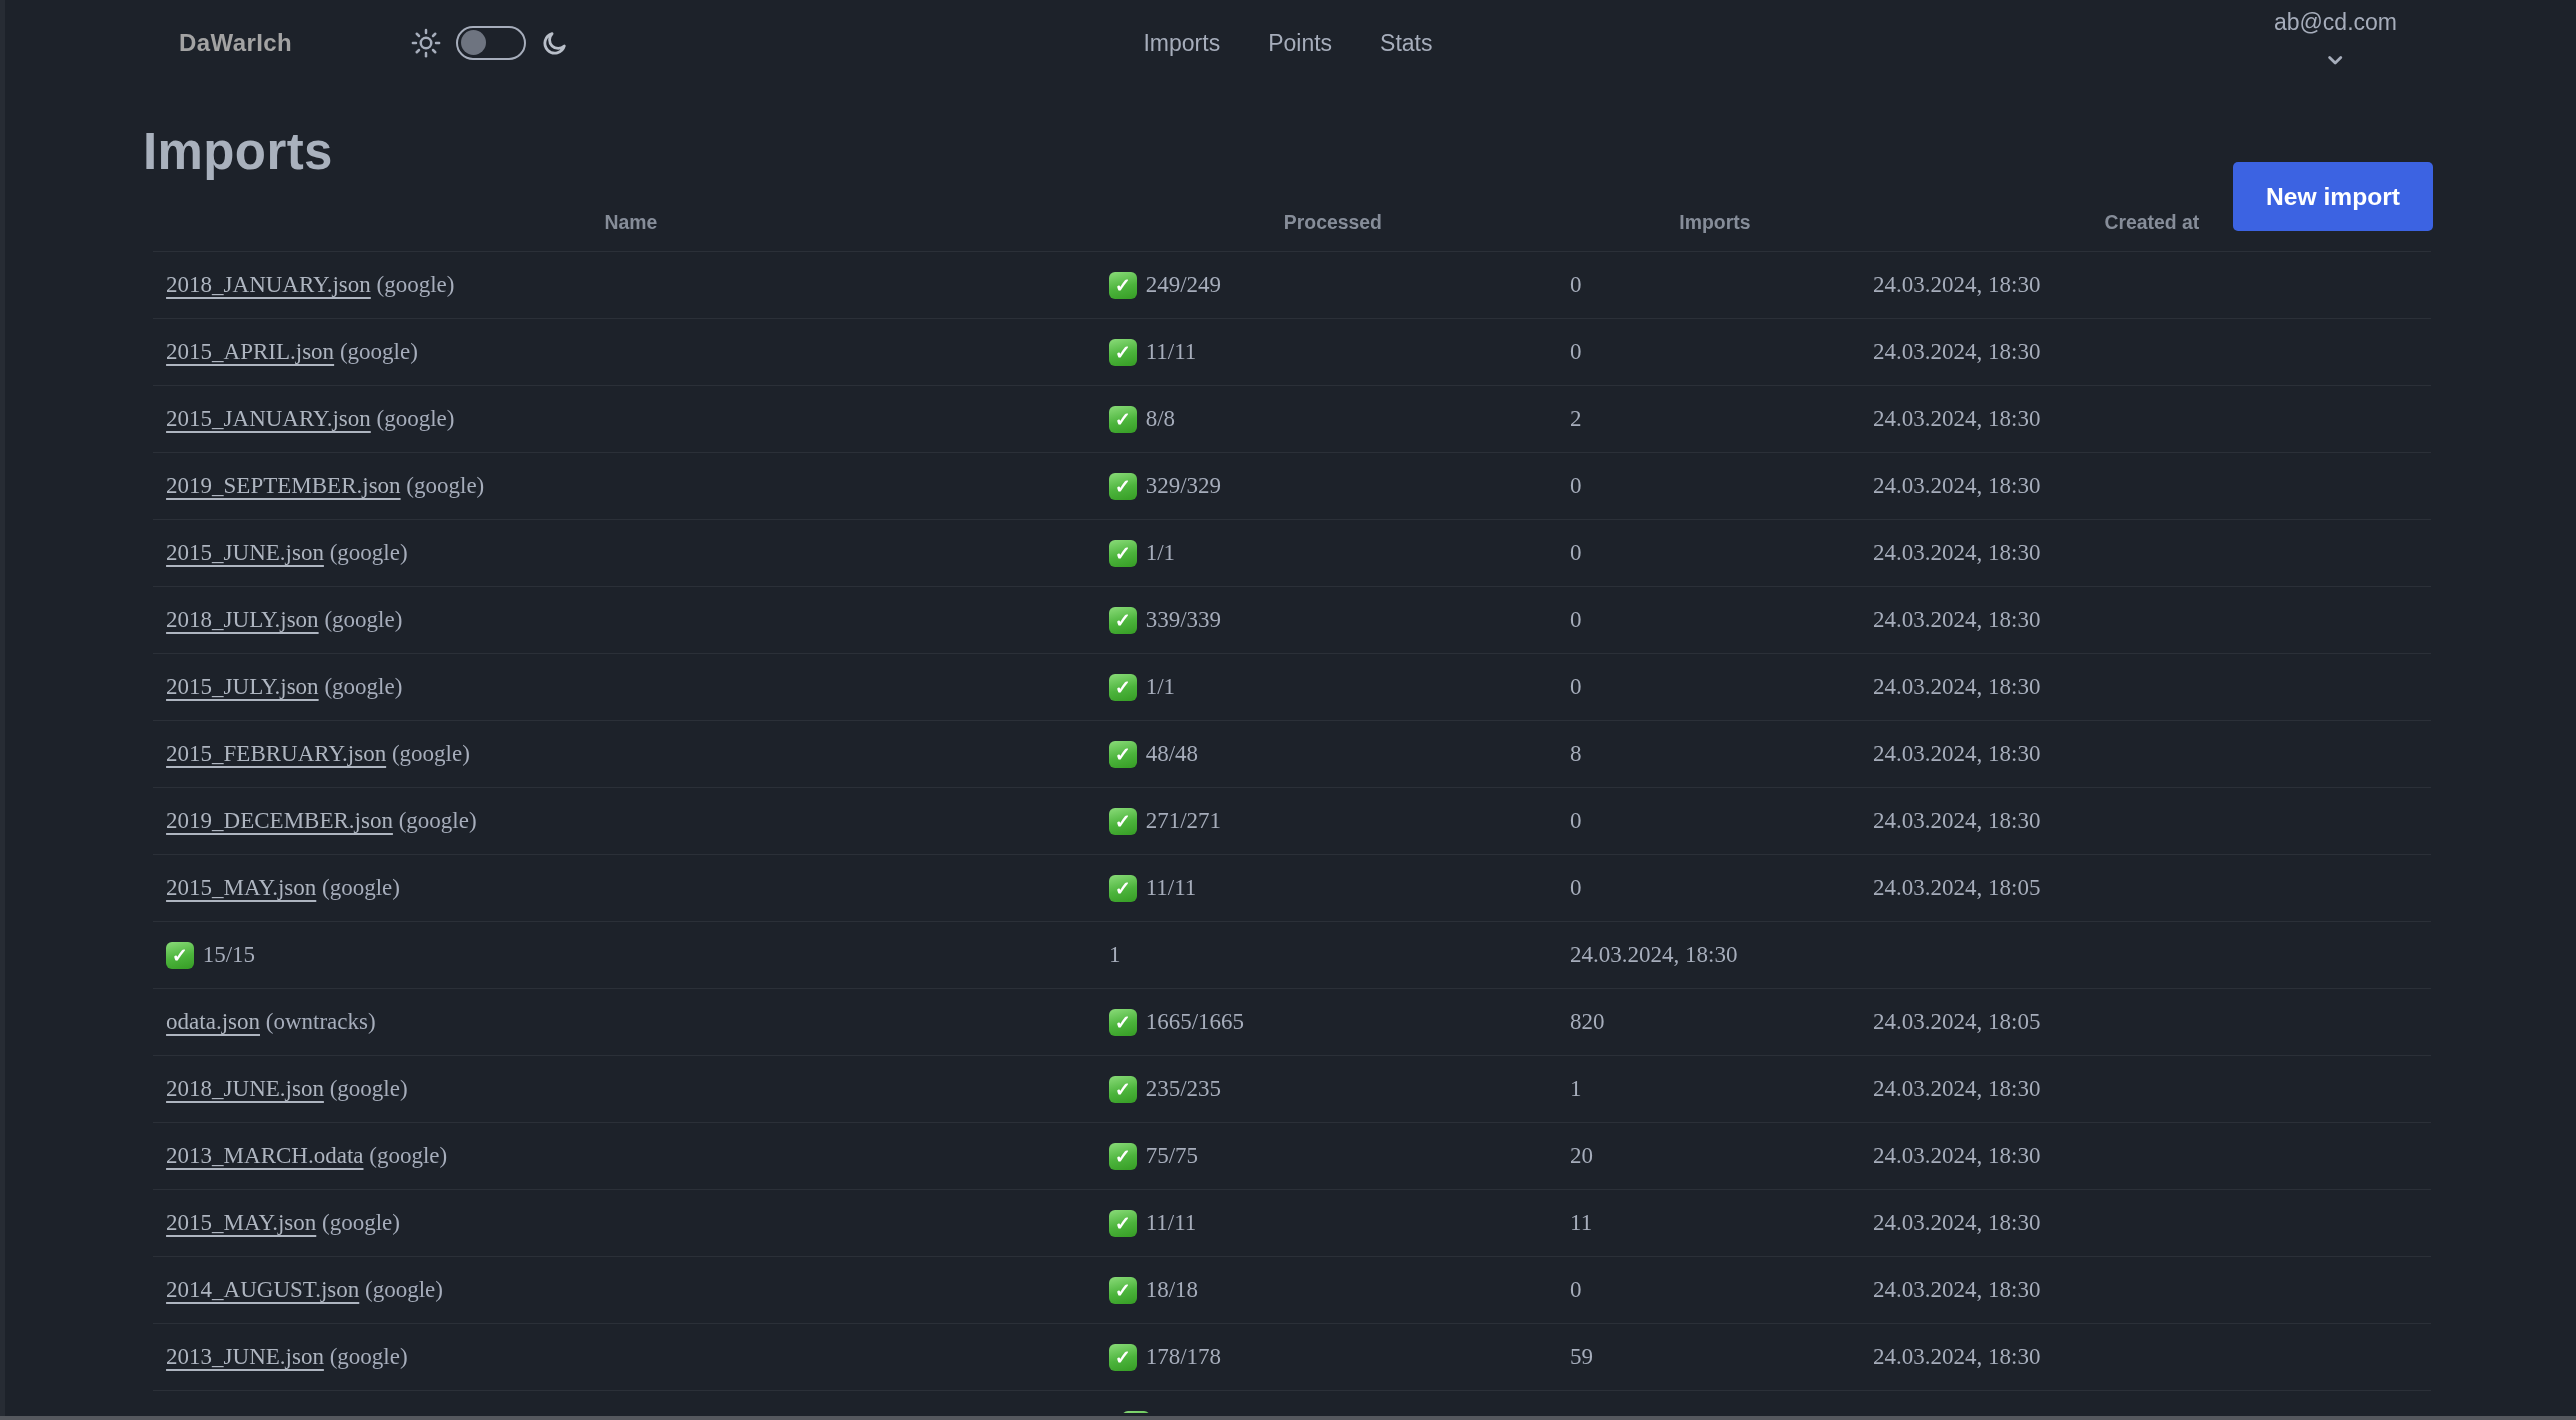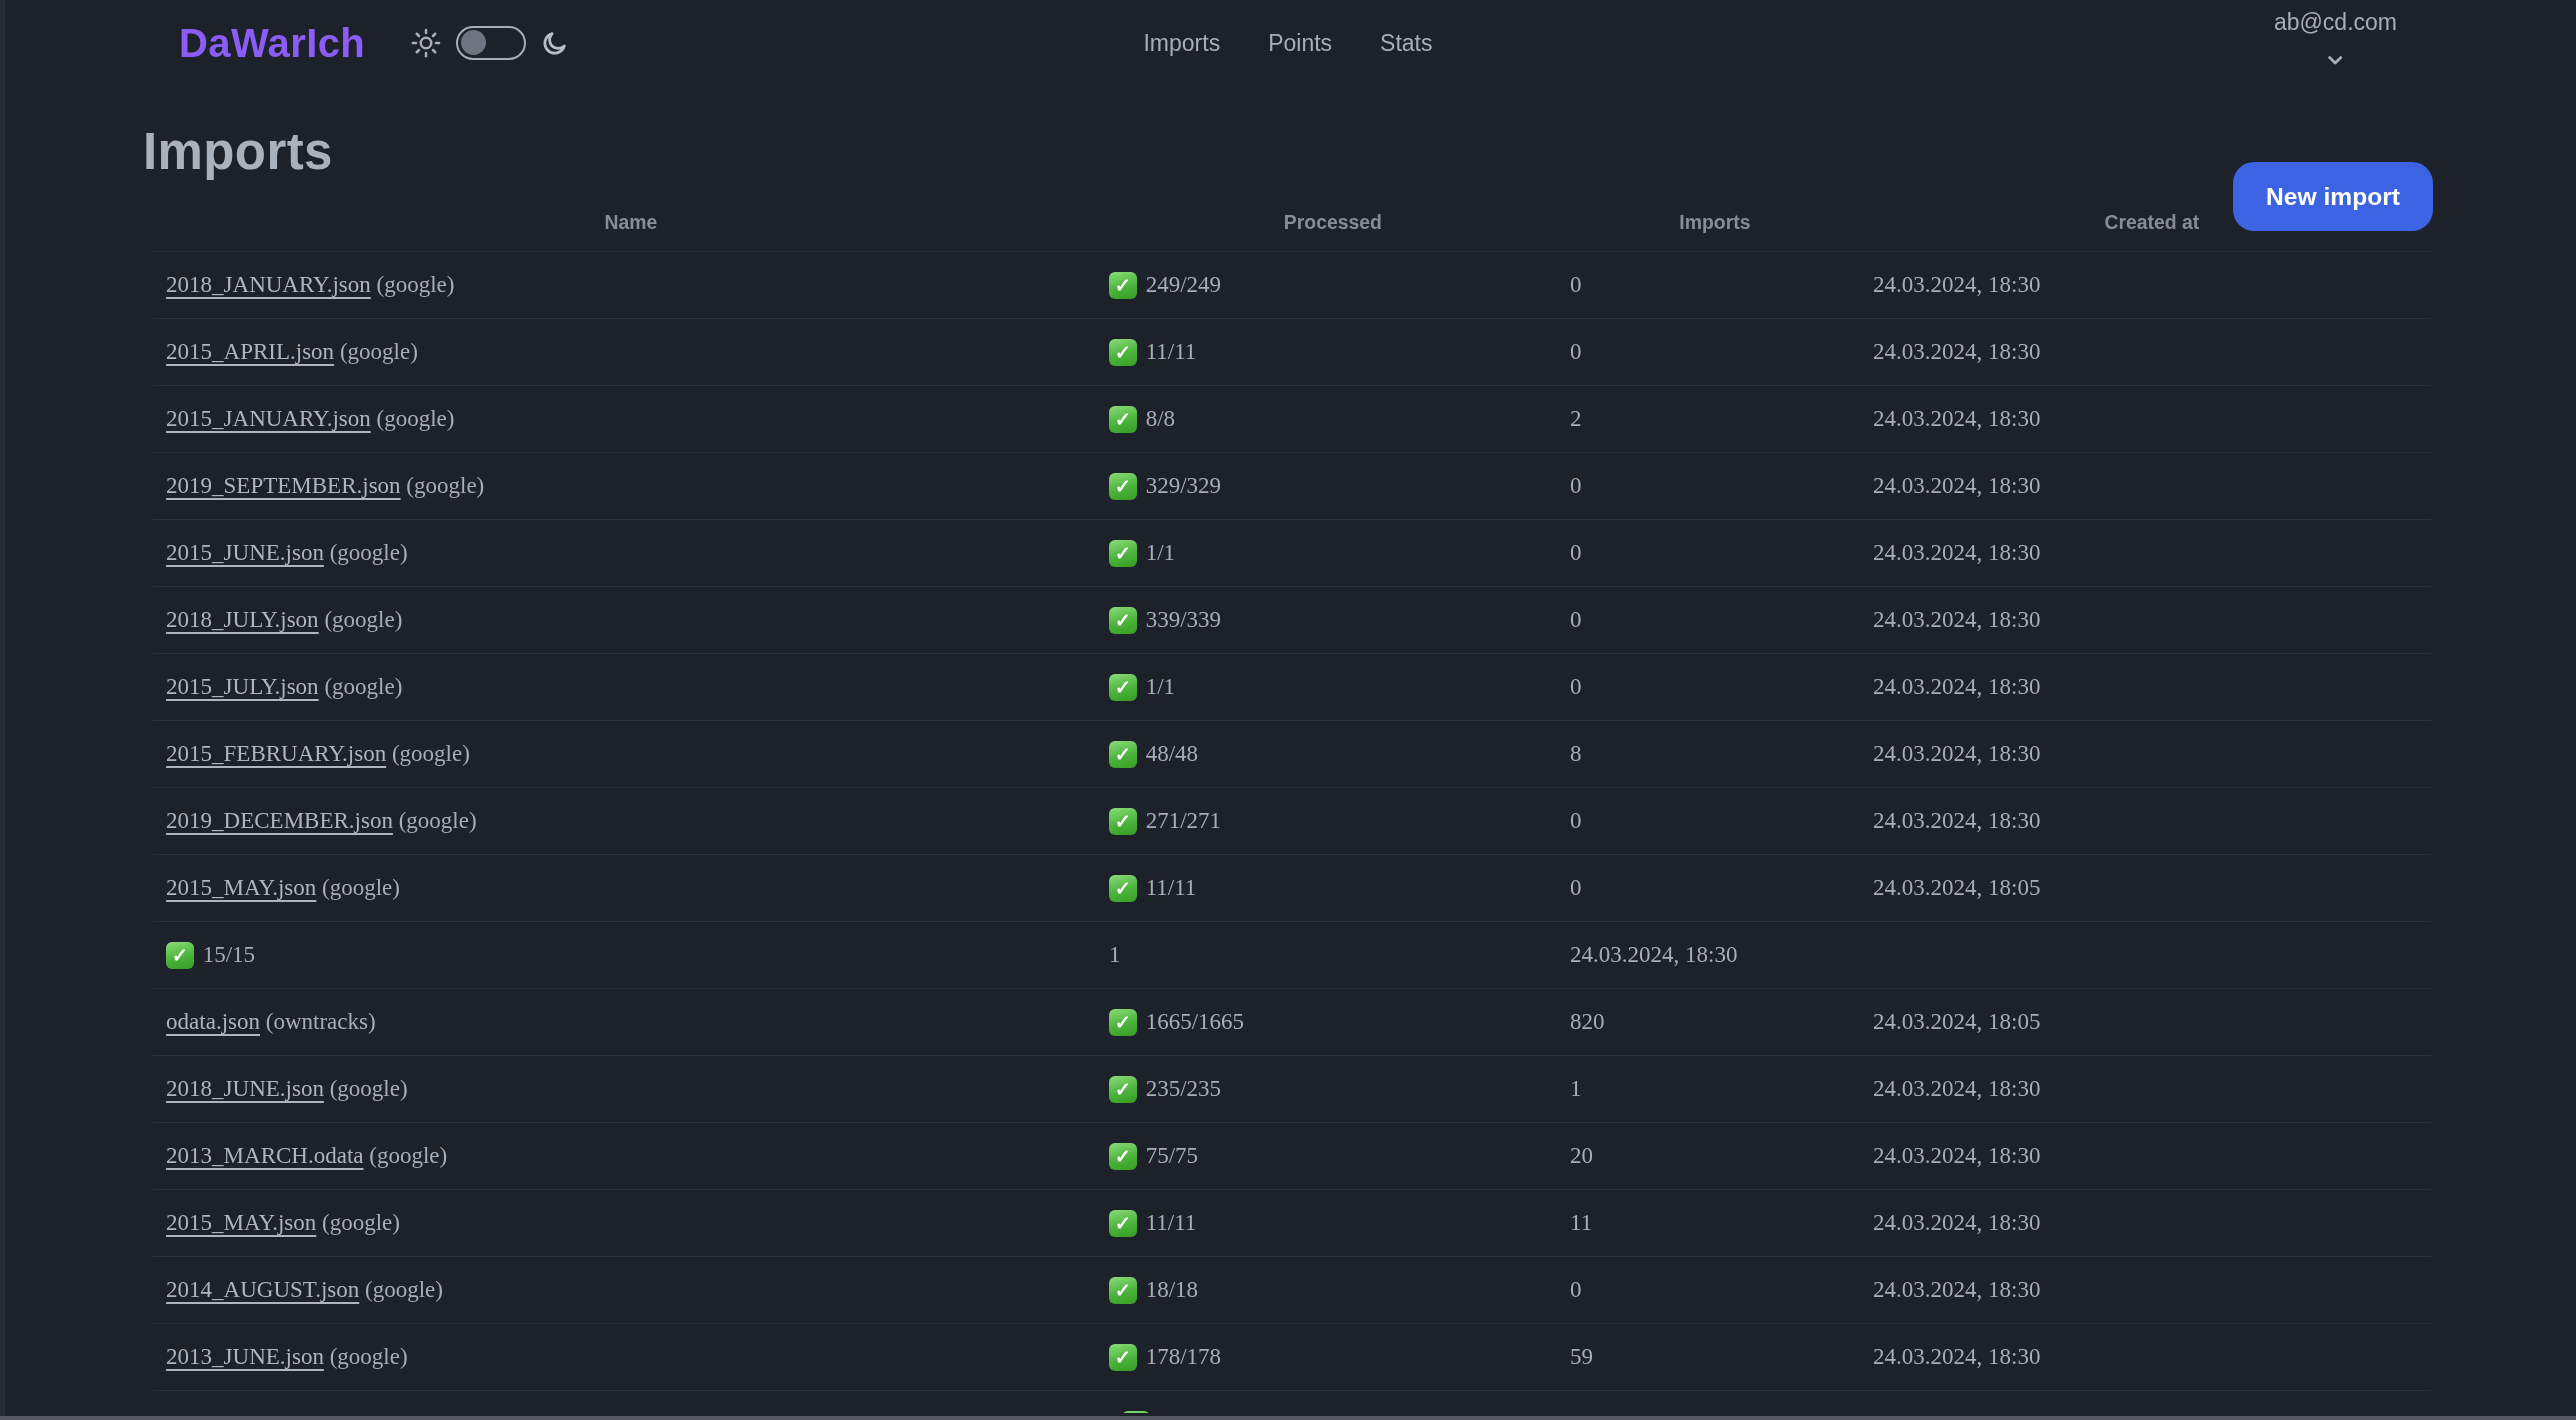--- a/index.html
+++ b/index.html
@@ -22,21 +22,21 @@
   }
 
   
   .header {
     height: 86px; width: 100%;
     display: flex; align-items: center;
     position: relative;
   }
   .brand {
     position: absolute; left: 179px;
-    font-size: 40px; font-weight: 700; color: #8b5cf6;
+    font-size: 24px; font-weight: 700; color: #a3a3a3;
     letter-spacing: 0.4px; cursor: pointer;
   }
   .theme-switch {
     position: absolute; left: 411px;
     display: flex; align-items: center; gap: 15px;
   }
   .theme-switch svg { display: block; }
   .toggle {
     width: 70px; height: 34px;
     border: 2.2px solid #a6adbb; border-radius: 17px;
@@ -66,21 +66,21 @@
     margin-top: 36px;
     font-size: 51px; font-weight: 800; color: #a9b1bd;
     letter-spacing: 0.4px;
   }
   .new-import-btn {
     position: absolute; top: 40px; right: 143px;
     height: 69px; padding: 0 33px;
     background: var(--accent, #3c63e2);
     color: #ffffff; font-size: 24.6px; font-weight: 600;
     font-family: inherit;
-    border: none; border-radius: 21px; cursor: pointer;
+    border: none; border-radius: 5px; cursor: pointer;
     display: flex; align-items: center; justify-content: center;
   }
 
   
   .table {
     margin-left: 9.7px; margin-right: -3px; margin-top: 13.4px;
     width: 2278px;
   }
   .trow {
     display: grid;

